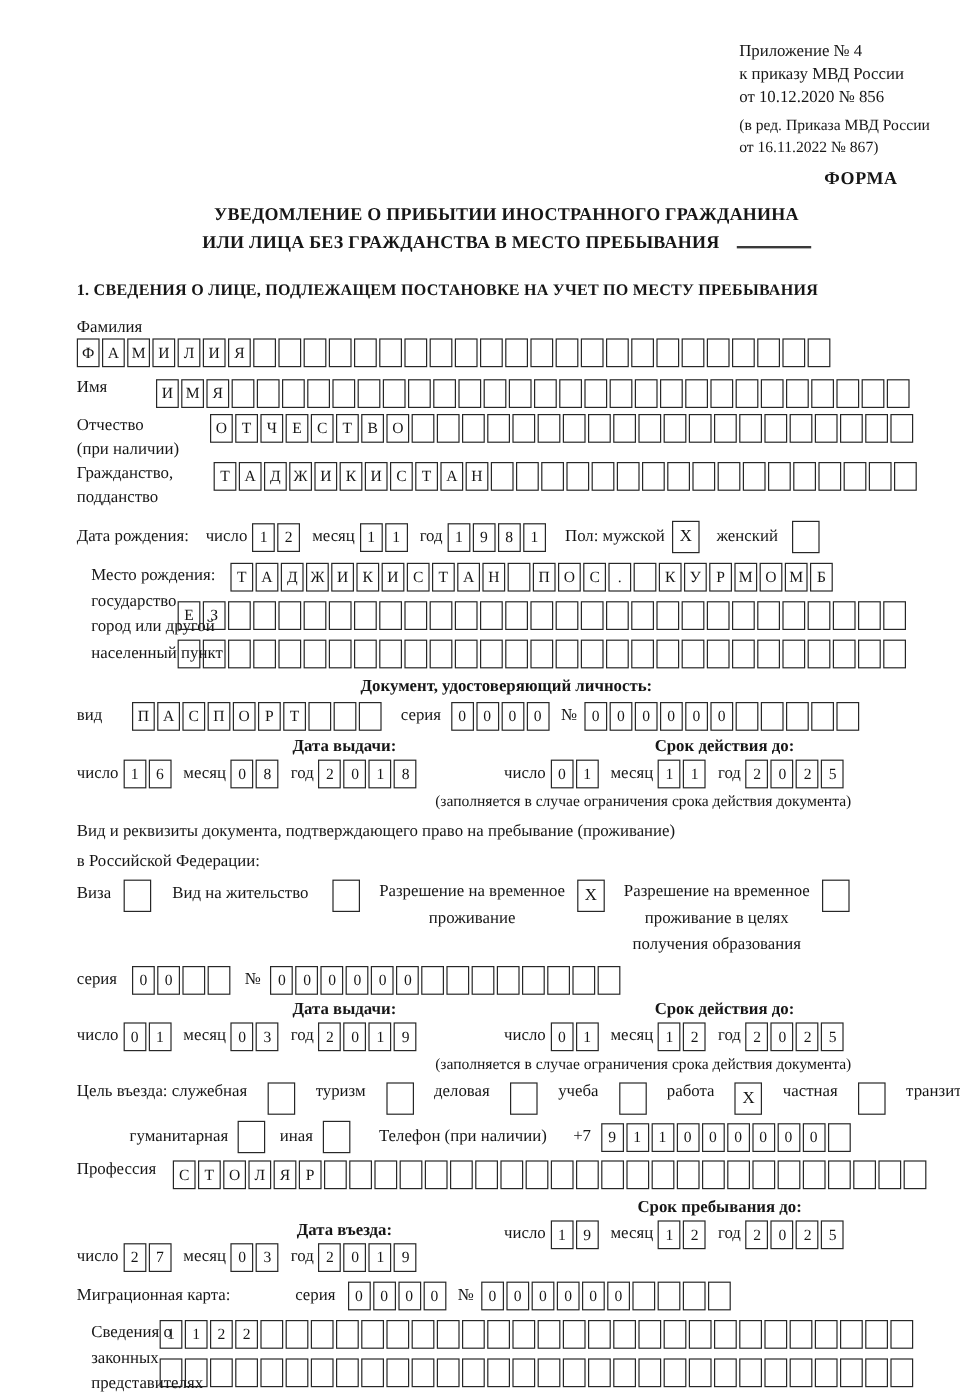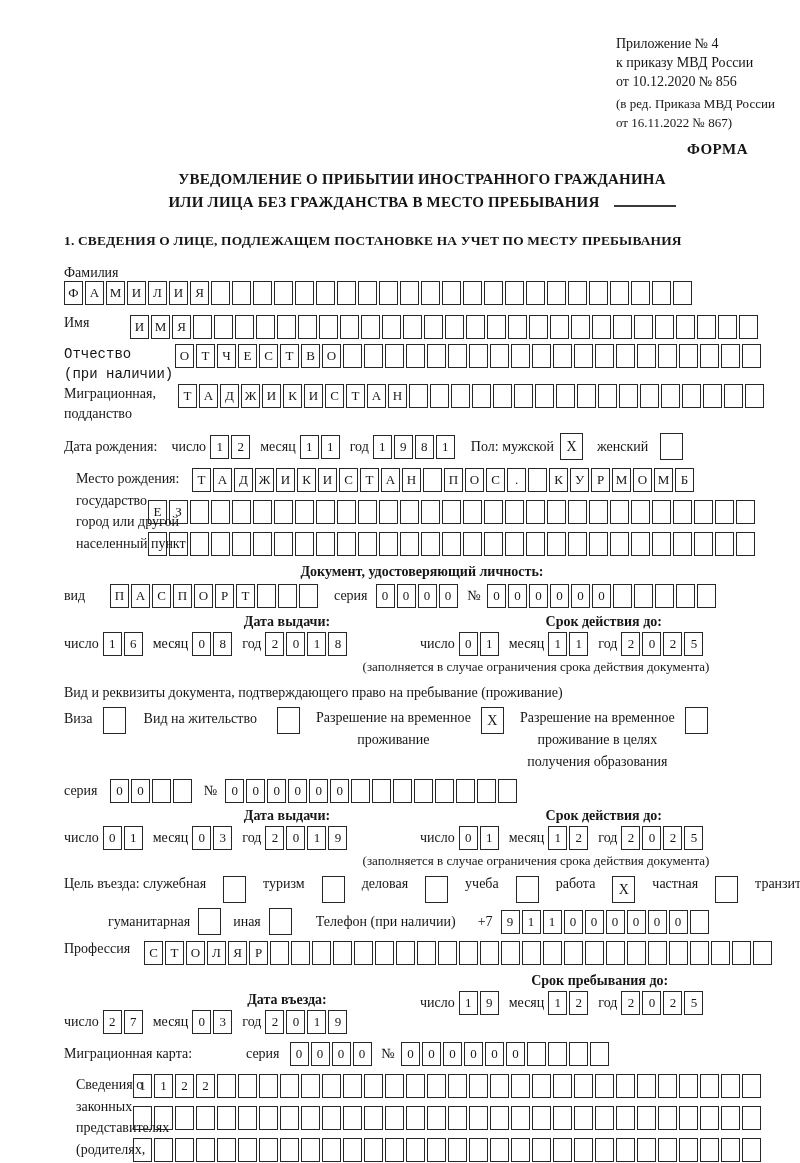--- a/index.html
+++ b/index.html
@@ -130,21 +130,21 @@
         <span class="cell"></span>
         <span class="cell"></span>
         <span class="cell"></span>
         <span class="cell"></span>
         <span class="cell"></span>
         <span class="cell"></span>
       </span>
   </div>
 
   <div class="row" style="margin-top:5px;">
-    <span class="lbl two-line" style="width:111px;font-family:Liberation Mono, monospace;">
+    <span class="lbl two-line" style="width:111px;">
       <span>Отчество</span><br>
       <span>(при наличии)</span>
     </span>
     <span class="cells">
         <span class="cell">О</span>
         <span class="cell">Т</span>
         <span class="cell">Ч</span>
         <span class="cell">Е</span>
         <span class="cell">С</span>
         <span class="cell">Т</span>
@@ -168,21 +168,21 @@
         <span class="cell"></span>
         <span class="cell"></span>
         <span class="cell"></span>
         <span class="cell"></span>
         <span class="cell"></span>
       </span>
   </div>
 
   <div class="row" style="margin-top:0px;">
     <span class="lbl two-line" style="width:114px;">
-      <span>Миграционная,</span><br>
+      <span>Гражданство,</span><br>
       <span>подданство</span>
     </span>
     <span class="cells">
         <span class="cell">Т</span>
         <span class="cell">А</span>
         <span class="cell">Д</span>
         <span class="cell">Ж</span>
         <span class="cell">И</span>
         <span class="cell">К</span>
         <span class="cell">И</span>
@@ -416,20 +416,21 @@
             <span class="cell">2</span>
             <span class="cell">5</span>
           </span>
       </div>
       <div class="note" style="margin-top:3px; margin-left:-64px; text-align:right;">(заполняется в случае ограничения срока действия документа)</div>
     </div>
   </div>
 
   <div style="margin-top:5px; line-height:25px;">
     <div>Вид и реквизиты документа, подтверждающего право на пребывание (проживание)</div>
+    <div>в Российской Федерации:</div>
   </div>
 
   <div class="row" style="margin-top:2px; gap:10px;">
     <span class="lbl" style="margin-top:4px;">Виза</span>
     <span class="cb"></span>
     <span class="lbl" style="margin-top:4px; margin-left:8px;">Вид на жительство</span>
     <span class="cb" style="margin-left:10px;"></span>
     <span class="opt-label-multi" style="margin-left:6px;">
       <span>Разрешение на временное</span><br>
       <span>проживание</span>

